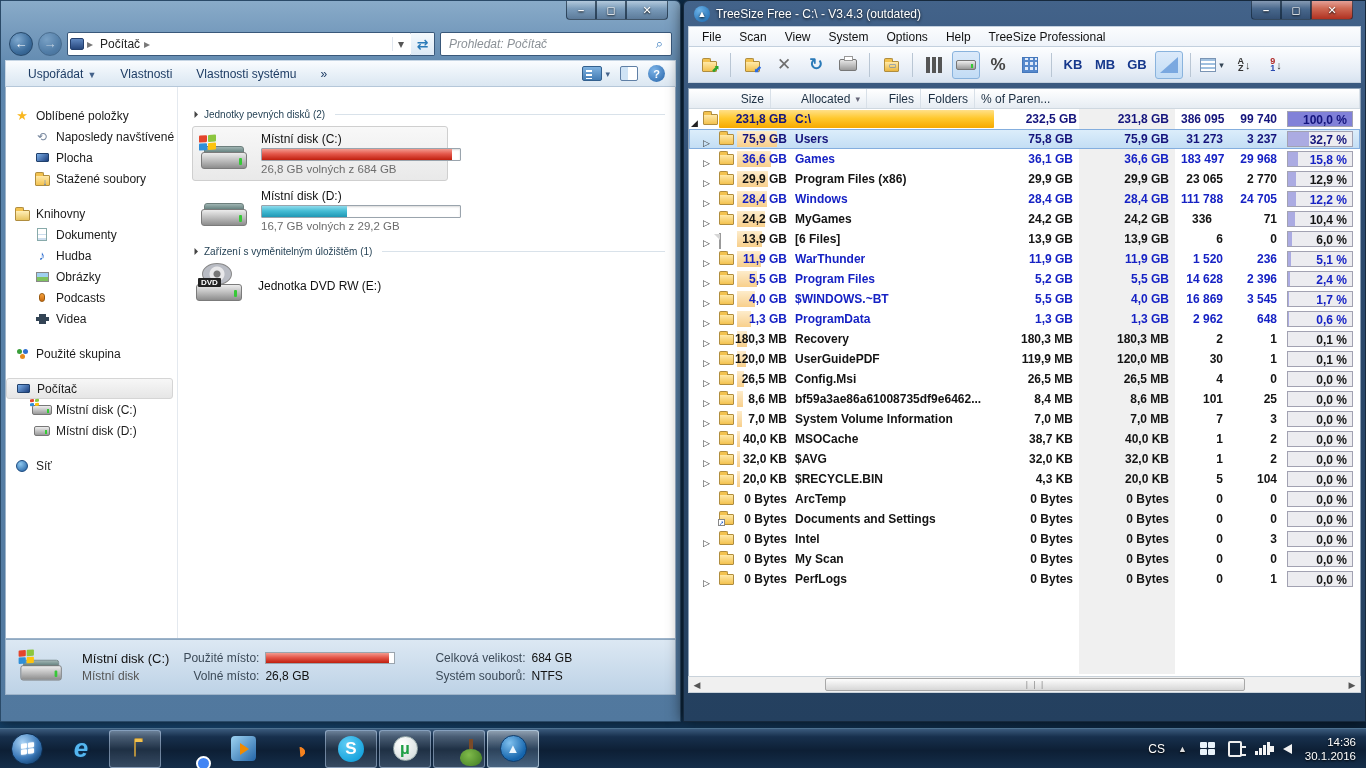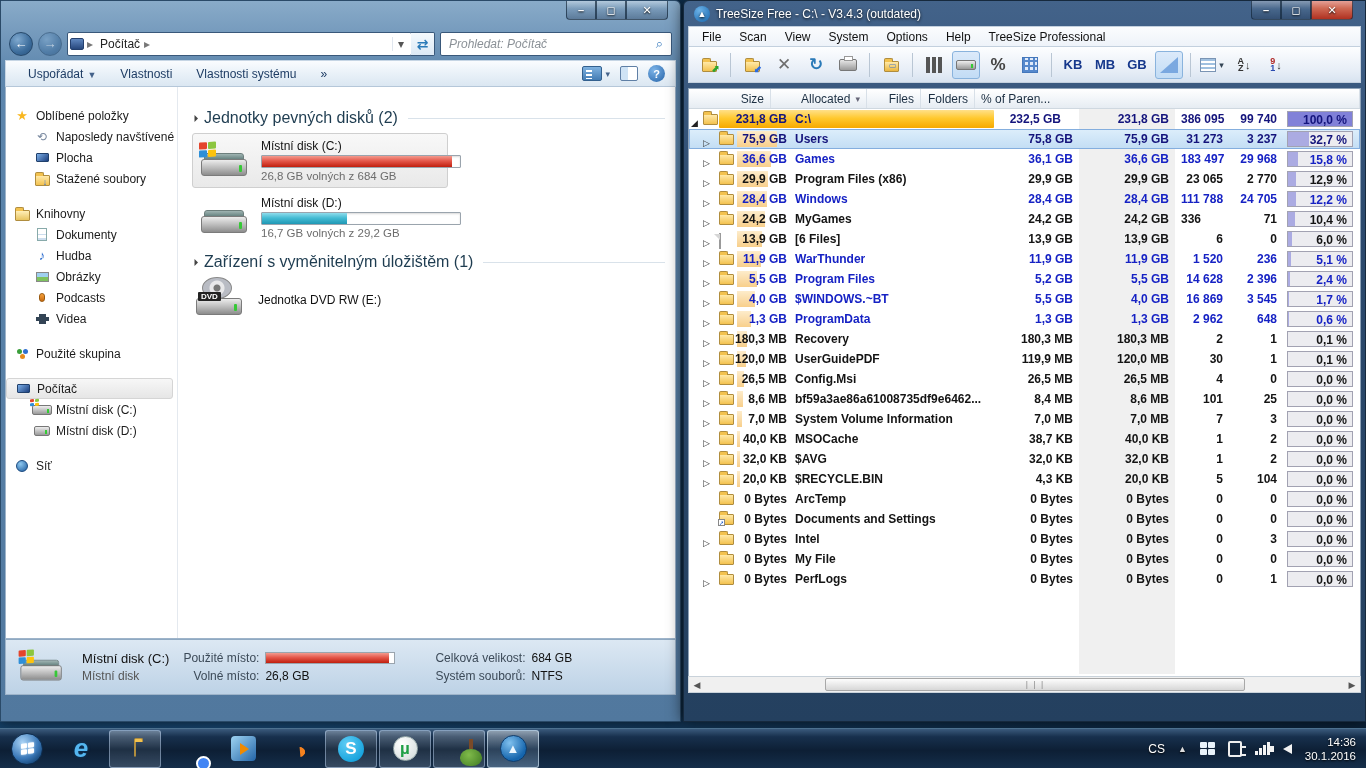--- a/index.html
+++ b/index.html
@@ -43,21 +43,21 @@
   .helpicon{width:17px;height:17px;border-radius:50%;background:radial-gradient(circle at 35% 30%,#7db4e8,#2463a8);color:#fff;font-weight:700;
     display:flex;align-items:center;justify-content:center;font-size:11px}
   .x-body{display:flex;background:#fff;height:552px;border:1px solid #9eb4ca;border-top:none}
   .x-sidebar{width:172px;border-right:1px solid #e4e9ef;padding-top:18px;overflow:hidden}
   .sb-row{height:21px;display:flex;align-items:center;gap:6px;color:#1c1c1c;padding-left:8px;white-space:nowrap}
   .sb-row.child{padding-left:28px}
   .sb-row.grp{margin-top:14px}
   .sb-row.first{margin-top:0}
   .sb-row.selrow{background:linear-gradient(180deg,#f7f7f7,#e6e6e6);border:1px solid #d5d5d5;border-radius:3px;margin-right:4px}
   .x-main{flex:1;padding:14px 10px 0 14px;overflow:hidden;position:relative}
-  .grp-head{display:flex;align-items:center;color:#1e3c50;font-size:16px;margin:8px 0 6px 0}
+  .grp-head{display:flex;align-items:center;color:#1e3c50;font-size:10px;margin:8px 0 6px 0}
   .grp-head .tri{width:0;height:0;border-left:5px solid transparent;border-top:5px solid #444;transform:rotate(45deg);margin-right:7px}
   .grp-head .rule{flex:1;height:1px;background:#d9e2ea;margin-left:10px}
   .drive-item{display:flex;align-items:center;gap:10px;padding:5px 6px;margin:2px 0;width:256px;border:1px solid transparent;border-radius:3px}
   .drive-item.sel{background:linear-gradient(180deg,#f8f8f8,#e9e9e9);border-color:#cfcfcf}
   .drive-text{flex:1}
   .drive-name{color:#111;margin-bottom:2px}
   .drive-cap{color:#6d6d6d;margin-top:2px;font-size:11.5px}
   .gaugebar{width:200px;height:13px;background:#fff;border:1px solid #9aa4ad;border-radius:1px;overflow:hidden;box-shadow:inset 0 1px 2px rgba(0,0,0,.15)}
   .gaugefill{height:100%}
   .fill-red{background:linear-gradient(180deg,#f39a8e,#e4574a 45%,#c01f0e)}
@@ -537,21 +537,21 @@
         <div class="grow c-navy">
           <div class="gcell namecell" style="width: 308px;">
             <div class="goldbar"></div>
             <span class="tarrow open" style="left: 2px;">◢</span>
             <span class="rowfold" style="left: 14px;">
               <i class="fold" style="display: block;"></i>
             </span>
             <span class="dsize">231,8 GB</span>
             <span class="fname">C:\</span>
           </div>
-          <div class="gcell" style="left: 296px; width: 82px; text-align: right;">232,5 GB</div>
+          <div class="gcell" style="left: 312px; width: 82px; text-align: right;">232,5 GB</div>
           <div class="gcell" style="left: 390px; width: 96px; text-align: right;">231,8 GB</div>
           <div class="gcell" style="left: 486px; width: 54px; text-align: right;">386 095</div>
           <div class="gcell" style="left: 540px; width: 54px; text-align: right;">99 740</div>
           <div class="gcell" style="left: 594px; width: 74px;">
             <div class="pctbox" style="left: 4px; right: 4px;">
               <div class="pctfill" style="width: 100%; background: rgb(129, 129, 216);"></div>
               <span class="pcttext">100,0 %</span>
             </div>
           </div>
         </div>
@@ -644,21 +644,21 @@
             <div class="palebar" style="width: 28px;"></div>
             <span class="tarrow" style="left: 14px;">▷</span>
             <span class="rowfold" style="left: 30px;">
               <i class="fold" style="display: block;"></i>
             </span>
             <span class="dsize">24,2 GB</span>
             <span class="fname">MyGames</span>
           </div>
           <div class="gcell" style="left: 308px; width: 82px; text-align: right;">24,2 GB</div>
           <div class="gcell" style="left: 390px; width: 96px; text-align: right;">24,2 GB</div>
-          <div class="gcell" style="left: 486px; width: 54px; text-align: left;">336</div>
+          <div class="gcell" style="left: 486px; width: 54px; text-align: center;">336</div>
           <div class="gcell" style="left: 540px; width: 54px; text-align: right;">71</div>
           <div class="gcell" style="left: 594px; width: 74px;">
             <div class="pctbox" style="left: 4px; right: 4px;">
               <div class="pctfill" style="width: 10.4%;"></div>
               <span class="pcttext">10,4 %</span>
             </div>
           </div>
         </div>
         <div class="grow c-black">
           <div class="gcell namecell" style="width: 308px;">
@@ -990,21 +990,21 @@
               <span class="pcttext">0,0 %</span>
             </div>
           </div>
         </div>
         <div class="grow c-black">
           <div class="gcell namecell" style="width: 308px;">
             <span class="rowfold" style="left: 30px;">
               <i class="fold" style="display: block;"></i>
             </span>
             <span class="dsize">0 Bytes</span>
-            <span class="fname">My File</span>
+            <span class="fname">My Scan</span>
           </div>
           <div class="gcell" style="left: 308px; width: 82px; text-align: right;">0 Bytes</div>
           <div class="gcell" style="left: 390px; width: 96px; text-align: right;">0 Bytes</div>
           <div class="gcell" style="left: 486px; width: 54px; text-align: right;">0</div>
           <div class="gcell" style="left: 540px; width: 54px; text-align: right;">0</div>
           <div class="gcell" style="left: 594px; width: 74px;">
             <div class="pctbox" style="left: 4px; right: 4px;">
               <div class="pctfill" style="width: 0%;"></div>
               <span class="pcttext">0,0 %</span>
             </div>

